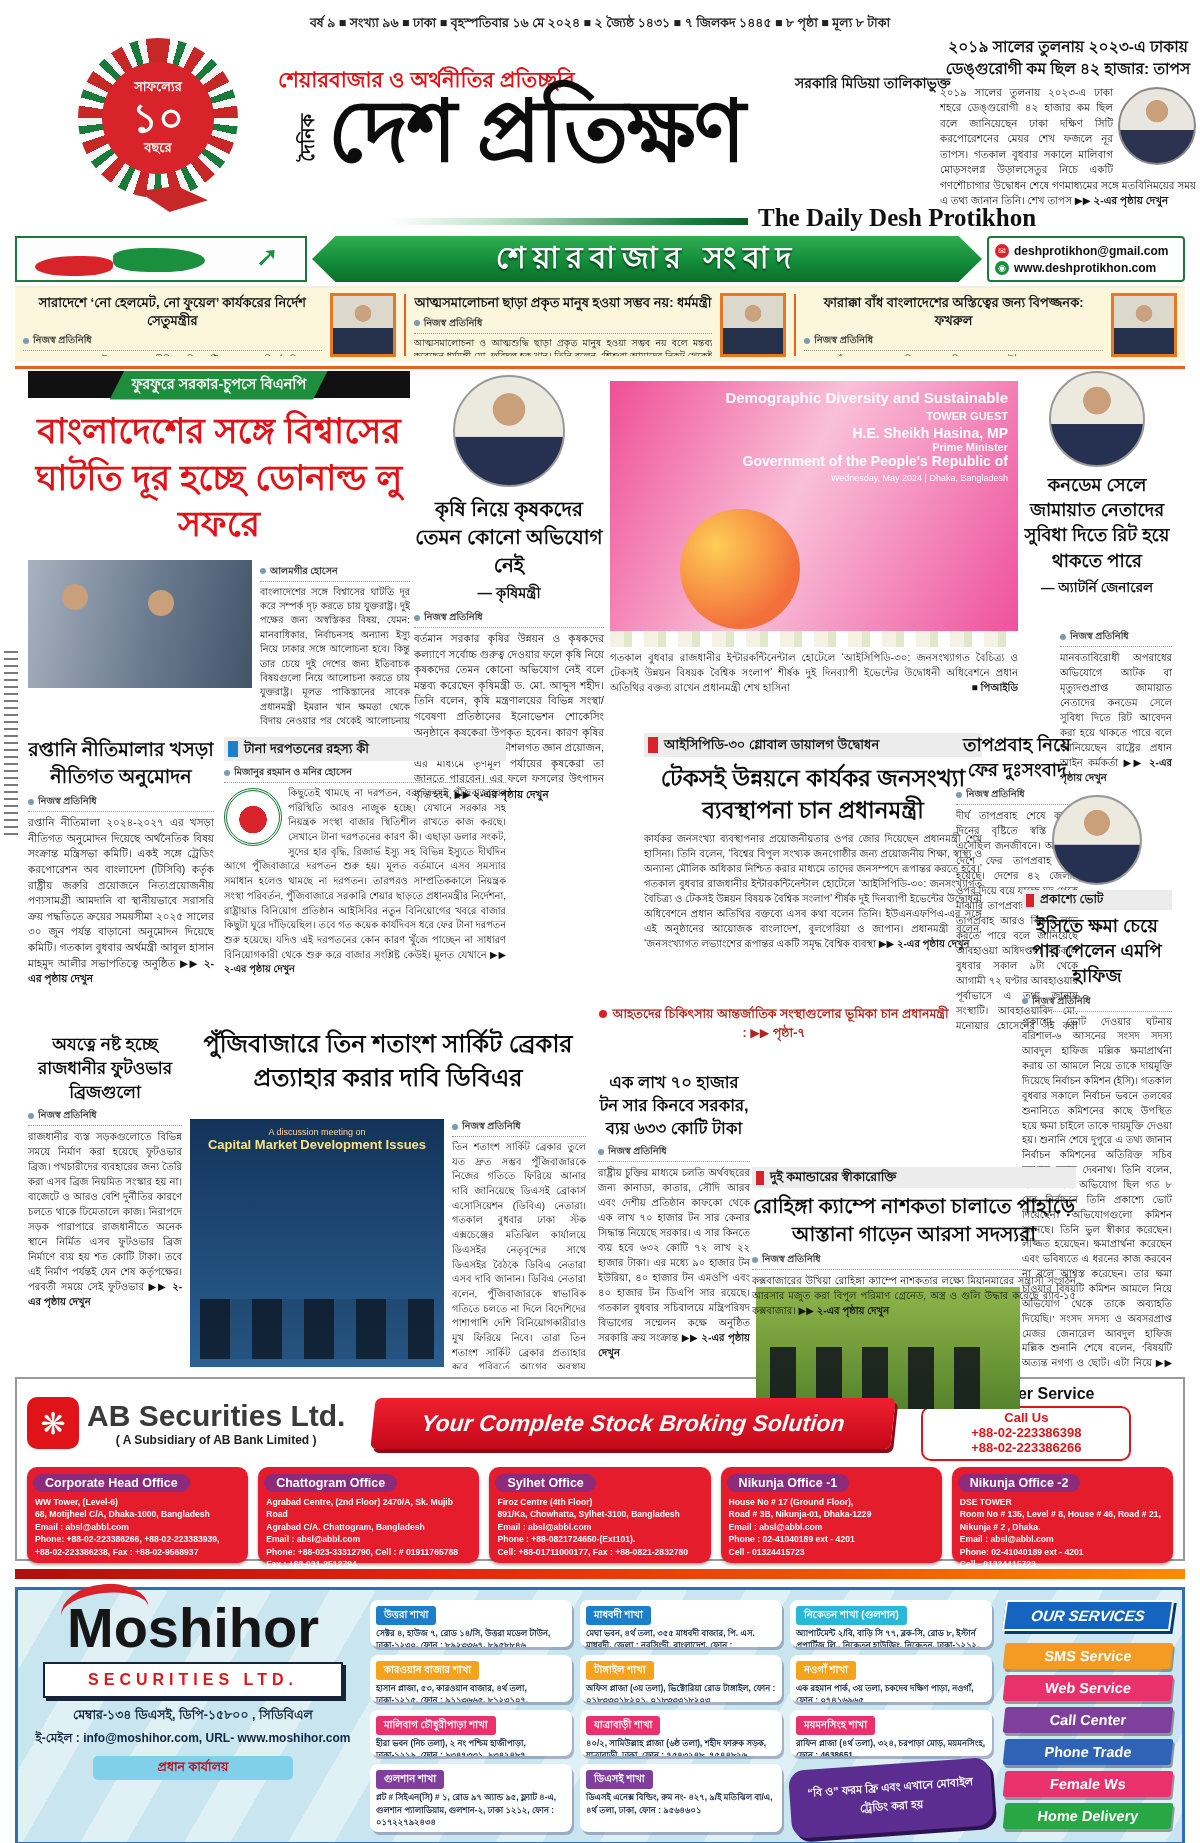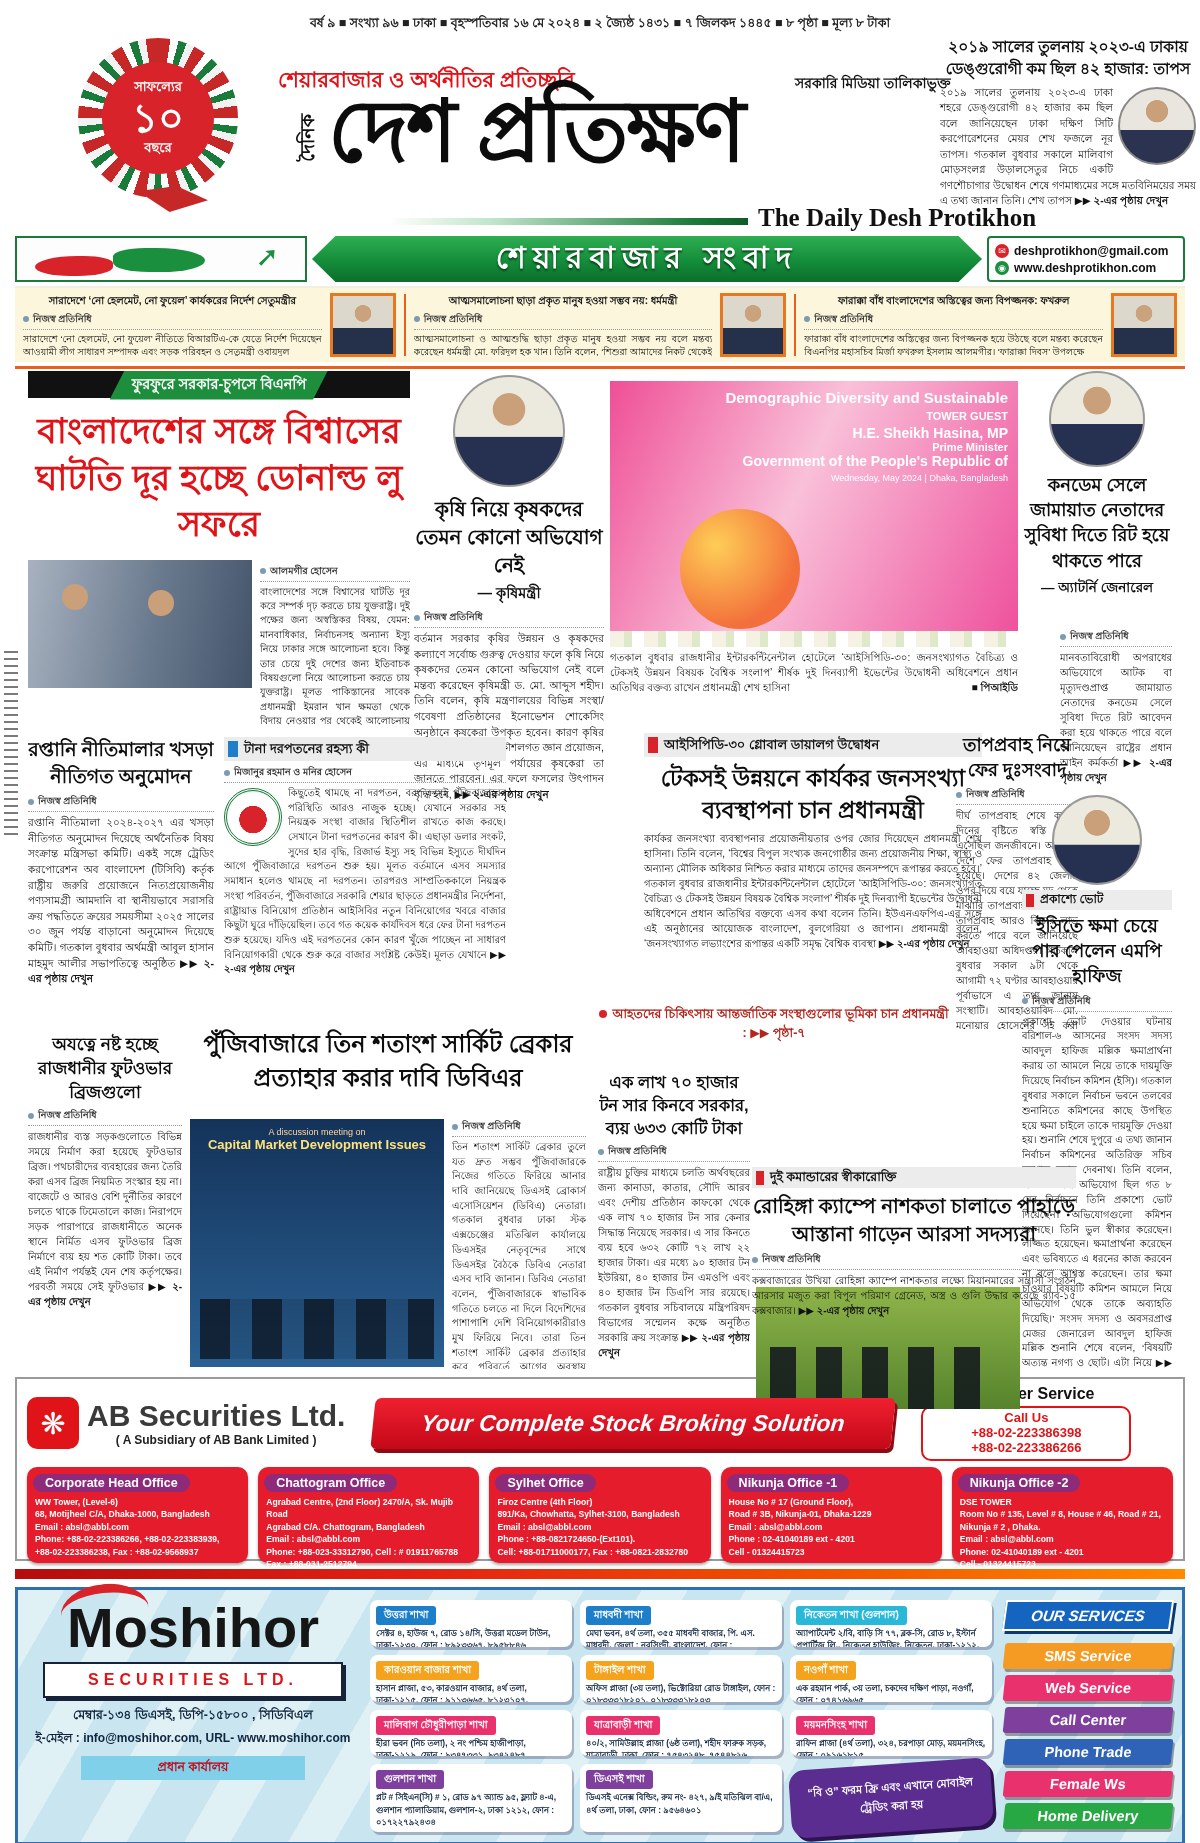--- a/index.html
+++ b/index.html
@@ -50,21 +50,21 @@
   .contact-box { width:198px; border:2px solid #1a7a3a; border-radius:4px; background:#fff; padding:3px 6px;
     display:flex; flex-direction:column; justify-content:center; gap:3px; }
   .contact-box .row { display:flex; align-items:center; gap:5px; font-size:12px; font-weight:800; }
   .cicon { display:inline-flex; width:14px; height:14px; border-radius:50%; align-items:center; justify-content:center;
     font-size:9px; color:#fff; }
   .cicon.mail { background:#d8232a; } .cicon.globe { background:#1a8f3e; }
 
   
   .briefs { margin:4px 15px 0; background:#fcf6dd; border-top:2px solid #f0efe2; display:flex; gap:8px; padding:6px 8px; height:76px; }
   .brief { flex:1; overflow:hidden; }
-  .brief h3 { font-size:10px; font-weight:800; text-align:center; line-height:1.35; }
+  .brief h3 { font-size:13px; font-weight:800; text-align:center; line-height:1.35; }
   .bphoto { width:66px; height:64px; align-self:center; border:3px solid #e87722; background:
     radial-gradient(circle at 50% 30%,#caa27e 0 16%,rgba(0,0,0,0) 17%),linear-gradient(180deg,#ddd8cc 0 55%,#25304a 56%); }
   .vdiv { width:2px; background:#e8601c; }
   .byline { display:flex; align-items:center; gap:4px; font-size:9.5px; font-weight:800; color:#333;
     border-bottom:1px dotted #999; padding:2px 0; margin:2px 0 3px; }
   .byline .dot { width:6px; height:6px; border-radius:50%; background:#7d9bb0; }
   .bbody { font-size:9.3px; line-height:1.4; text-align:justify; }
   .orangerule { height:3px; background:#e8601c; margin:4px 15px 0; }
 
   
@@ -143,21 +143,21 @@
     repeating-linear-gradient(120deg,rgba(255,255,255,.35) 0 40px,rgba(190,225,238,.35) 40px 90px),#cfe9f1;
     height:258px; padding:10px; display:flex; gap:12px; }
   .mos-left { width:330px; text-align:center; }
   .mos-logo { font-size:56px; font-weight:900; color:#161616; line-height:1; position:relative; display:inline-block; }
   .mos-logo:before { content:""; position:absolute; left:-6px; top:-16px; width:88px; height:46px;
     border-top:9px solid #d8232a; border-radius:50%; transform:rotate(-6deg); }
   .mos-secu { margin:6px auto 8px; background:#fff; border:2px solid #16233a; box-shadow:3px 3px 0 #16233a;
     color:#e01418; font-weight:900; letter-spacing:5px; font-size:16px; padding:7px 4px; width:300px; }
   .mos-member { font-size:12.5px; font-weight:800; color:#10253f; }
   .mos-mail { font-size:12px; font-weight:800; color:#10253f; margin-top:3px; }
-  .mos-ho { margin:7px auto 3px; width:224px; background:#7fd0e8; border-radius:0; color:#c40818;
+  .mos-ho { margin:7px auto 3px; width:200px; background:#7fd0e8; border-radius:5px; color:#c40818;
     font-size:12.5px; font-weight:800; padding:2px; }
   .mos-addr { font-size:9.5px; font-weight:700; color:#16233a; line-height:1.5; }
   .mos-grid { flex:1; display:grid; grid-template-columns:repeat(3,1fr); gap:8px; }
   .branch { background:#fff; border-radius:8px; padding:4px 6px; box-shadow:2px 3px 0 rgba(60,60,110,.35); overflow:hidden; }
   .branch .bh { display:inline-block; color:#fff; font-size:10px; font-weight:800; border-radius:3px; padding:1px 8px; margin-bottom:2px; }
   .branch .bb { font-size:8.4px; font-weight:700; color:#10253f; line-height:1.45; }
   .promo { background:#5b2d91; border-radius:16px; transform:rotate(-4deg); color:#fff; font-size:11px; font-weight:800;
     display:flex; align-items:center; justify-content:center; text-align:center; padding:6px; box-shadow:3px 4px 0 #2d1450; }
   .mos-services { width:168px; display:flex; flex-direction:column; }
   .svc-title { background:#1565c0; border:2px solid #fff; color:#fff; font-style:italic; font-weight:800; font-size:15px;
@@ -498,21 +498,21 @@
     </div>
     <div class="mos-grid">
       <div class="branch"><span class="bh" style="background: rgb(29, 127, 201);">উত্তরা শাখা</span><div class="bb">সেক্টর ৪, হাউজ ৭, রোড ১৪/সি, উত্তরা মডেল টাউন, ঢাকা-১২৩০, ফোন : ৮৯২৩৩৬৭, ৮৯৫৮৮৪৬</div></div>
       <div class="branch"><span class="bh" style="background: rgb(29, 127, 201);">মাধবদী শাখা</span><div class="bb">মেঘা ভবন, ৪র্থ তলা, ৩৫৫ মাধবদী বাজার, পি. এস. মাধবদী, জেলা : নরসিংদী, বাংলাদেশ, ফোন : ০১৮৭১৭১১৬৯৮০</div></div>
       <div class="branch"><span class="bh" style="background: rgb(42, 184, 217);">নিকেতন শাখা (গুলশান)</span><div class="bb">অ্যাপার্টমেন্ট ২/বি, বাড়ি সি ৭৭, ব্লক-সি, রোড ৮, ইস্টার্ন প্রপার্টিজ লি., নিকেতন হাউজিং, নিকেতন, ঢাকা-১২১২, ফোন : ৯৮৯৩৬৯৭, ৯৮৯৩৬৯৮</div></div>
       <div class="branch"><span class="bh" style="background: rgb(245, 163, 28);">কারওয়ান বাজার শাখা</span><div class="bb">হাসান প্লাজা, ৫৩, কারওয়ান বাজার, ৪র্থ তলা, ঢাকা-১২১৫, ফোন : ৯১১৩৬৬৫, ৮১২৩১০৭, ৮১৮৮৩৯৯</div></div>
       <div class="branch"><span class="bh" style="background: rgb(245, 163, 28);">টাঙ্গাইল শাখা</span><div class="bb">অফিস প্লাজা (৩য় তলা), ভিক্টোরিয়া রোড টাঙ্গাইল, ফোন : ০১৮৩৩৩১৮২০১, ০১৮৩৩৩১৮২০৩</div></div>
       <div class="branch"><span class="bh" style="background: rgb(245, 163, 28);">নওগাঁ শাখা</span><div class="bb">এক রহমান পার্ক, ৩য় তলা, চকদেব দক্ষিণ পাড়া, নওগাঁ, ফোন : ০৭৪১৬৯৬৫</div></div>
       <div class="branch"><span class="bh" style="background: rgb(233, 49, 110);">মালিবাগ চৌধুরীপাড়া শাখা</span><div class="bb">হীরা ভবন (নিচ তলা), ২ নং পশ্চিম হাজীপাড়া, ঢাকা-১২১৯, ফোন : ৯৩৪৭৩৩১, ৯৩৪২৪৮৭</div></div>
       <div class="branch"><span class="bh" style="background: rgb(233, 49, 110);">যাত্রাবাড়ী শাখা</span><div class="bb">৪০/২, সামিউল্লাহ প্লাজা (৬ষ্ঠ তলা), শহীদ ফারুক সড়ক, যাত্রাবাড়ী, ঢাকা, ফোন : ৭৫৪৩২৪৮, ৭৫৪৪৮২৬</div></div>
-      <div class="branch"><span class="bh" style="background: rgb(233, 49, 110);">ময়মনসিংহ শাখা</span><div class="bb">রাফিন প্লাজা (৪র্থ তলা), ৩২৪, চরপাড়া মোড়, ময়মনসিংহ, ফোন : ০৯১৬১৮১৫</div></div>
+      <div class="branch"><span class="bh" style="background: rgb(233, 49, 110);">ময়মনসিংহ শাখা</span><div class="bb">রাফিন প্লাজা (৪র্থ তলা), ৩২৪, চরপাড়া মোড়, ময়মনসিংহ, ফোন : 4638651</div></div>
       <div class="branch"><span class="bh" style="background: rgb(126, 63, 157);">গুলশান শাখা</span><div class="bb">প্লট # সিইএন(সি) # ১, রোড ৯৭ অ্যান্ড ৯৫, ফ্ল্যাট ৪-এ, গুলশান প্যালাডিয়াম, গুলশান-২, ঢাকা ১২১২, ফোন : ০১৭২২৭৯২৪৩৪</div></div>
       <div class="branch"><span class="bh" style="background: rgb(126, 63, 157);">ডিএসই শাখা</span><div class="bb">ডিএসই এনেক্স বিল্ডিং, রুম নং- ৪২৭, ৯/ই মতিঝিল বা/এ, ৪র্থ তলা, ঢাকা, ফোন : ৯৫৬৪৬০১</div></div>
       <div class="promo">“বি ও” ফরম ফ্রি এবং এখানে মোবাইল ট্রেডিং করা হয়</div>
     </div>
     <div class="mos-services">
       <div class="svc-title">OUR SERVICES</div>
       <div class="svc-btn" style="background: rgb(245, 154, 35);">SMS Service</div>
       <div class="svc-btn" style="background: rgb(233, 49, 110);">Web Service</div>
       <div class="svc-btn" style="background: rgb(126, 63, 157);">Call Center</div>
       <div class="svc-btn" style="background: rgb(46, 99, 184);">Phone Trade</div>

